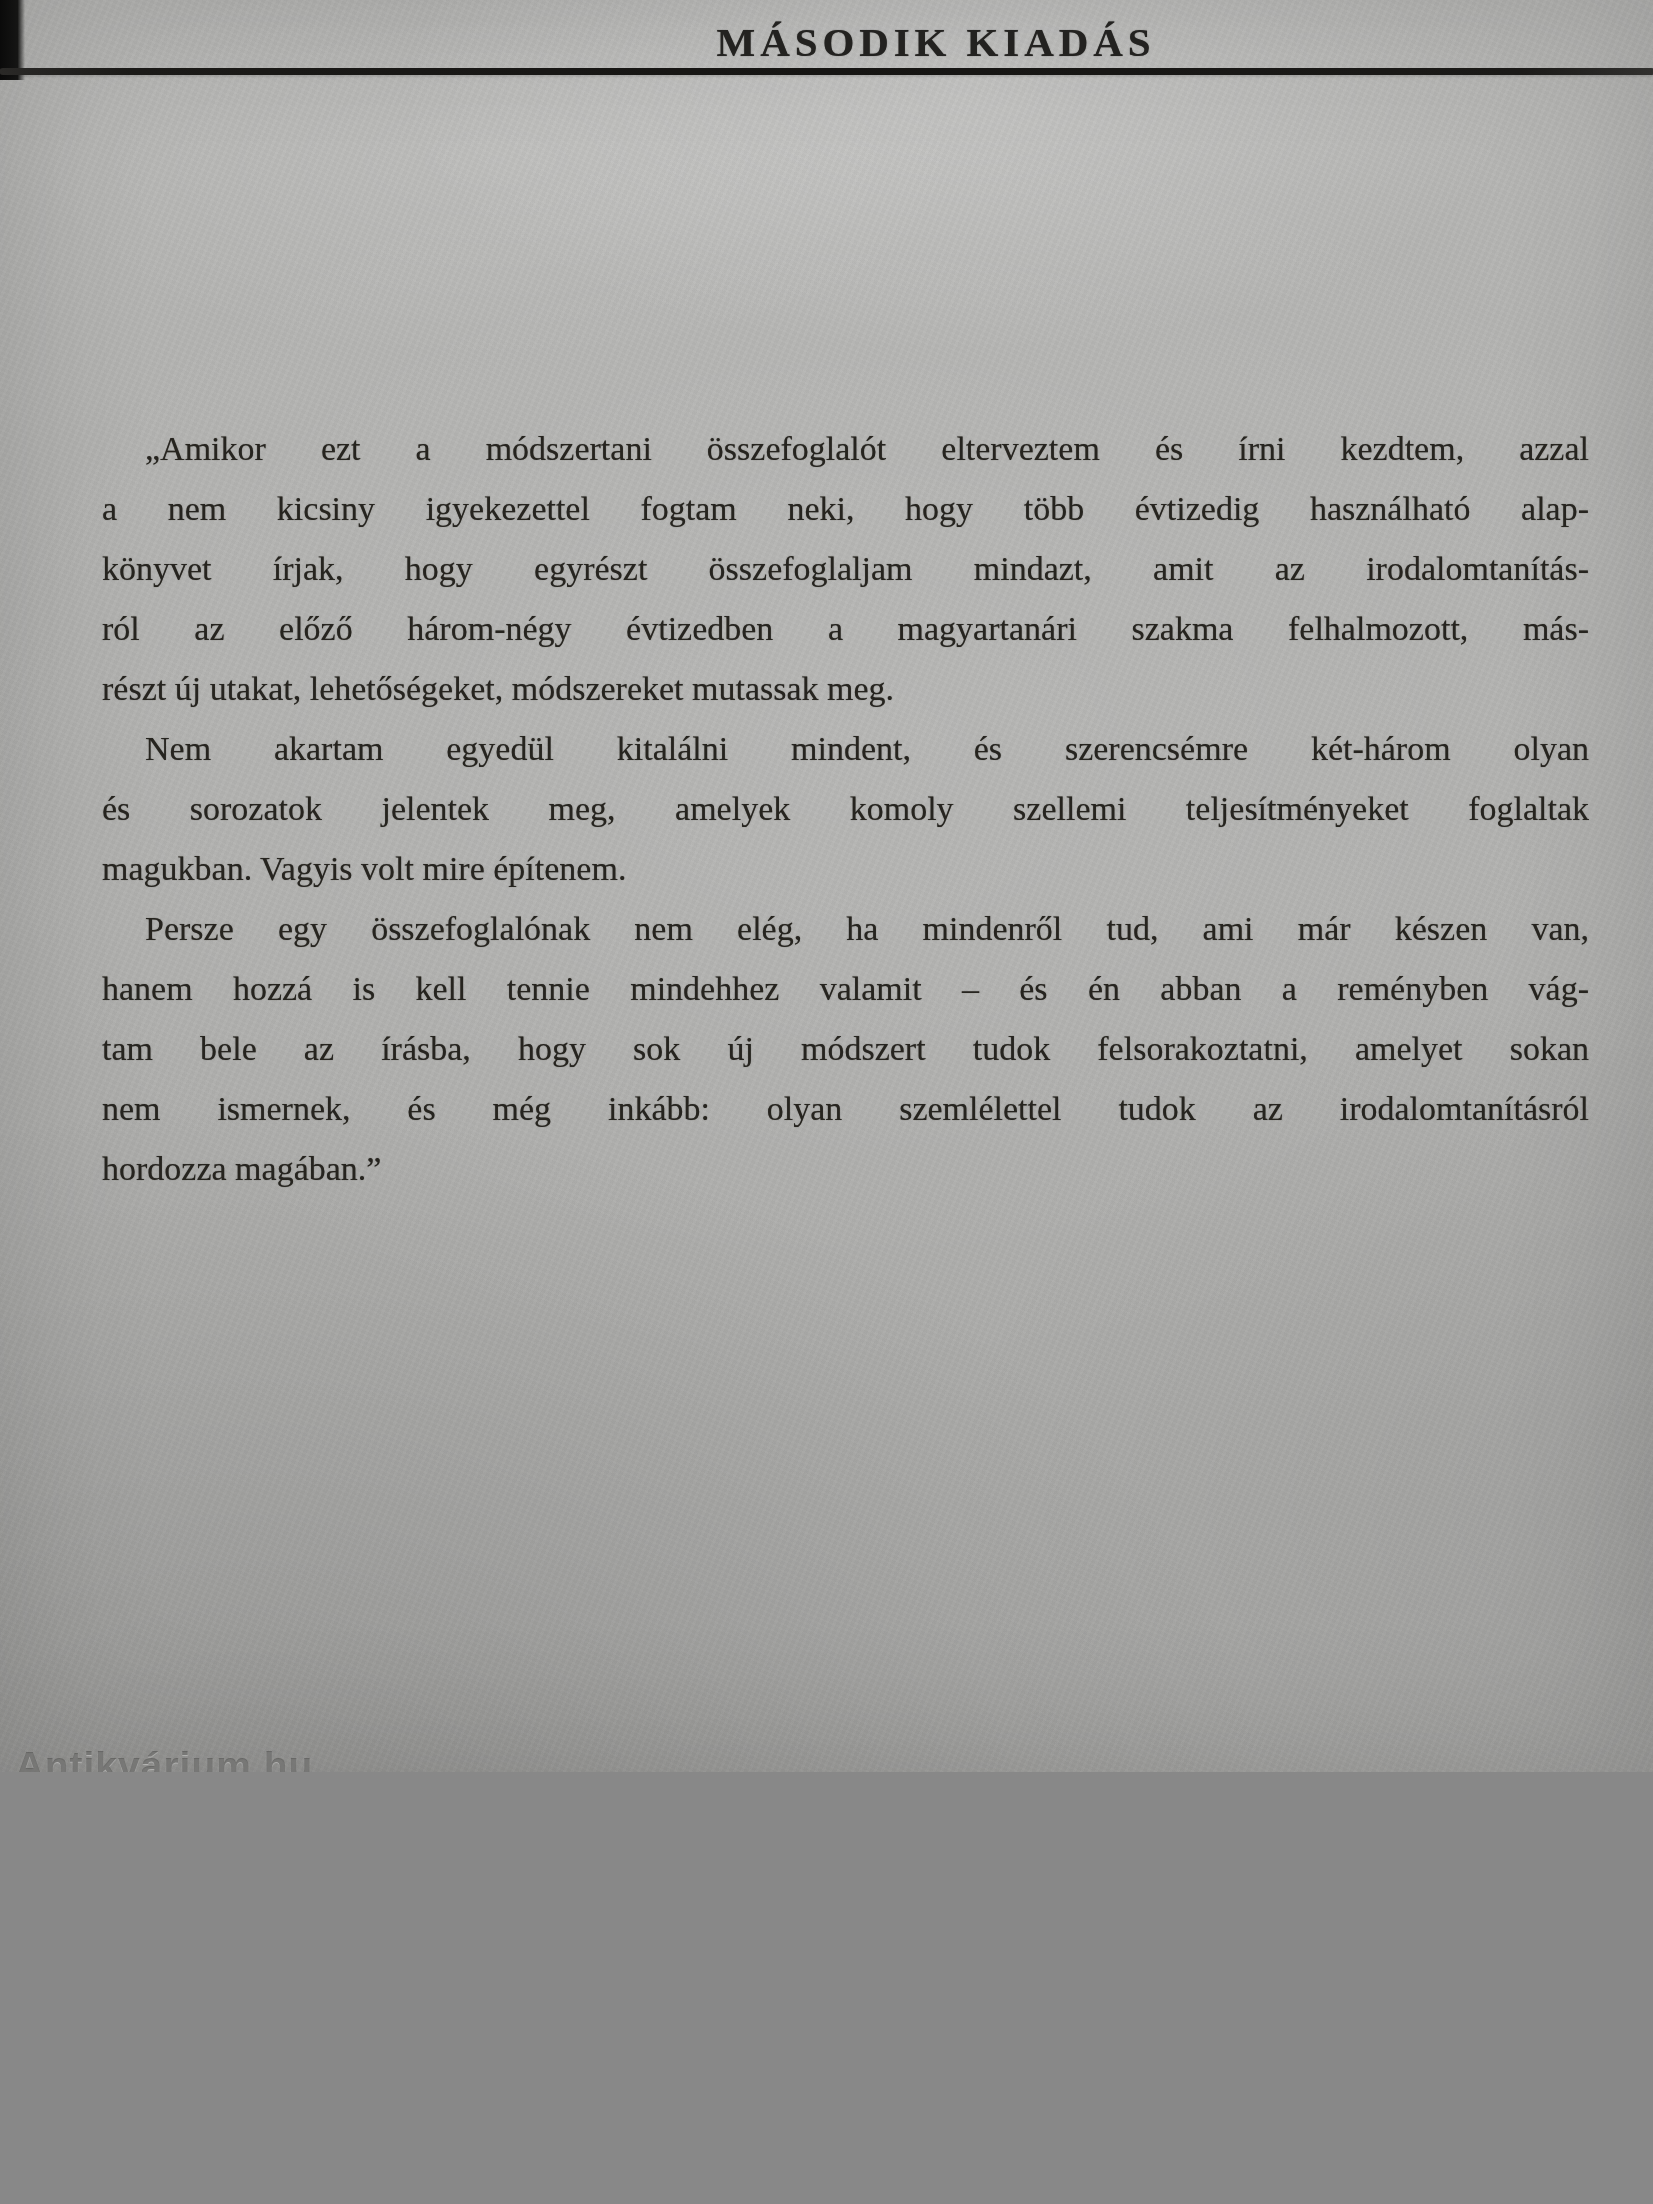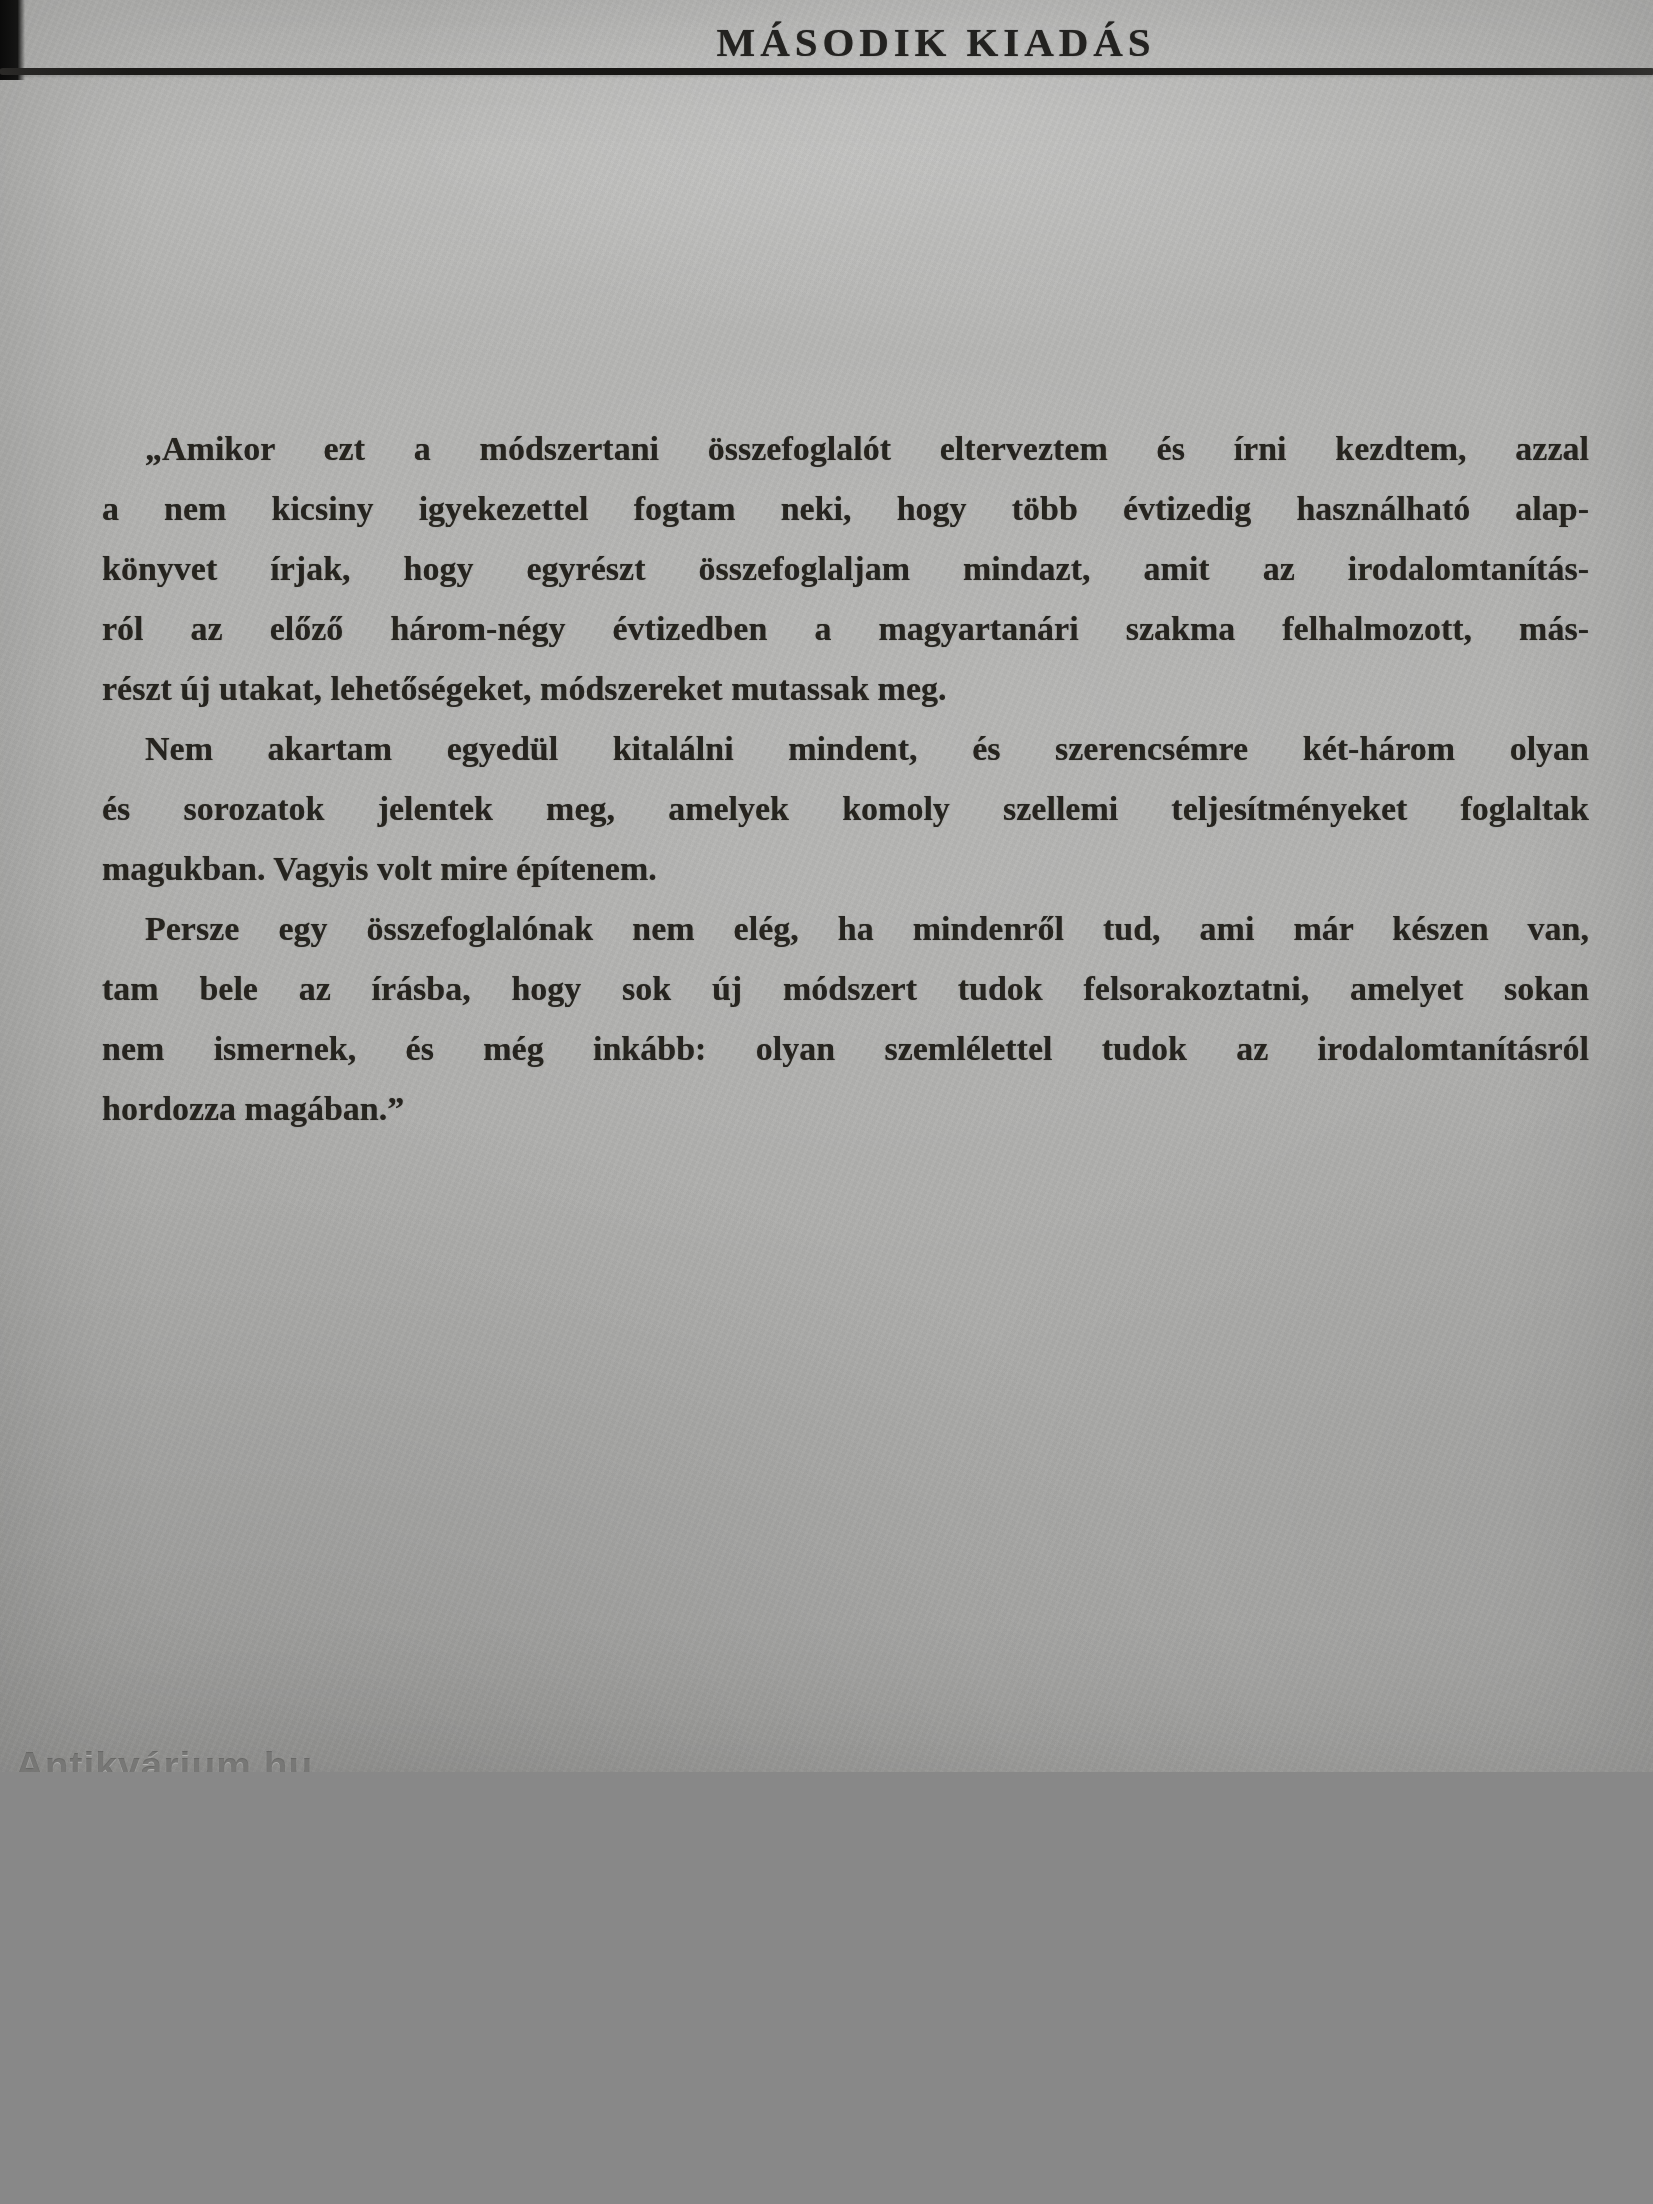--- a/index.html
+++ b/index.html
@@ -69,21 +69,20 @@
     width: 1487px;
     font-size: 34px;
     line-height: 60px;
     color: #26241f;
     text-shadow: 0 0 1px rgba(38,36,31,0.55);
   }
   .line {
     text-align: justify;
     text-align-last: justify;
     white-space: normal;
-    font-weight: bold;
   }
   .line.last {
     text-align-last: left;
   }
   .line.first {
     text-indent: 43px;
   }
   .watermark {
     position: absolute;
     left: 15.5px;
@@ -111,20 +110,21 @@
 
   <div class="line first">„Amikor ezt a módszertani összefoglalót elterveztem és írni kezdtem, azzal</div>
       <div class="line">a nem kicsiny igyekezettel fogtam neki, hogy több évtizedig használható alap-</div>
       <div class="line">könyvet írjak, hogy egyrészt összefoglaljam mindazt, amit az irodalomtanítás-</div>
       <div class="line">ról az előző három-négy évtizedben a magyartanári szakma felhalmozott, más-</div>
       <div class="line last">részt új utakat, lehetőségeket, módszereket mutassak meg.</div>
       <div class="line first">Nem akartam egyedül kitalálni mindent, és szerencsémre két-három olyan</div>
       <div class="line">és sorozatok jelentek meg, amelyek komoly szellemi teljesítményeket foglaltak</div>
       <div class="line last">magukban. Vagyis volt mire építenem.</div>
       <div class="line first">Persze egy összefoglalónak nem elég, ha mindenről tud, ami már készen van,</div>
+      <div class="line">hanem hozzá is kell tennie mindehhez valamit – és én abban a reményben vág-</div>
       <div class="line">tam bele az írásba, hogy sok új módszert tudok felsorakoztatni, amelyet sokan</div>
       <div class="line">nem ismernek, és még inkább: olyan szemlélettel tudok az irodalomtanításról</div>
       <div class="line last">hordozza magában.”</div>
     </div>
 
   <div class="watermark">Antikvárium.hu</div>
 </div>
 
 
 </body></html>

